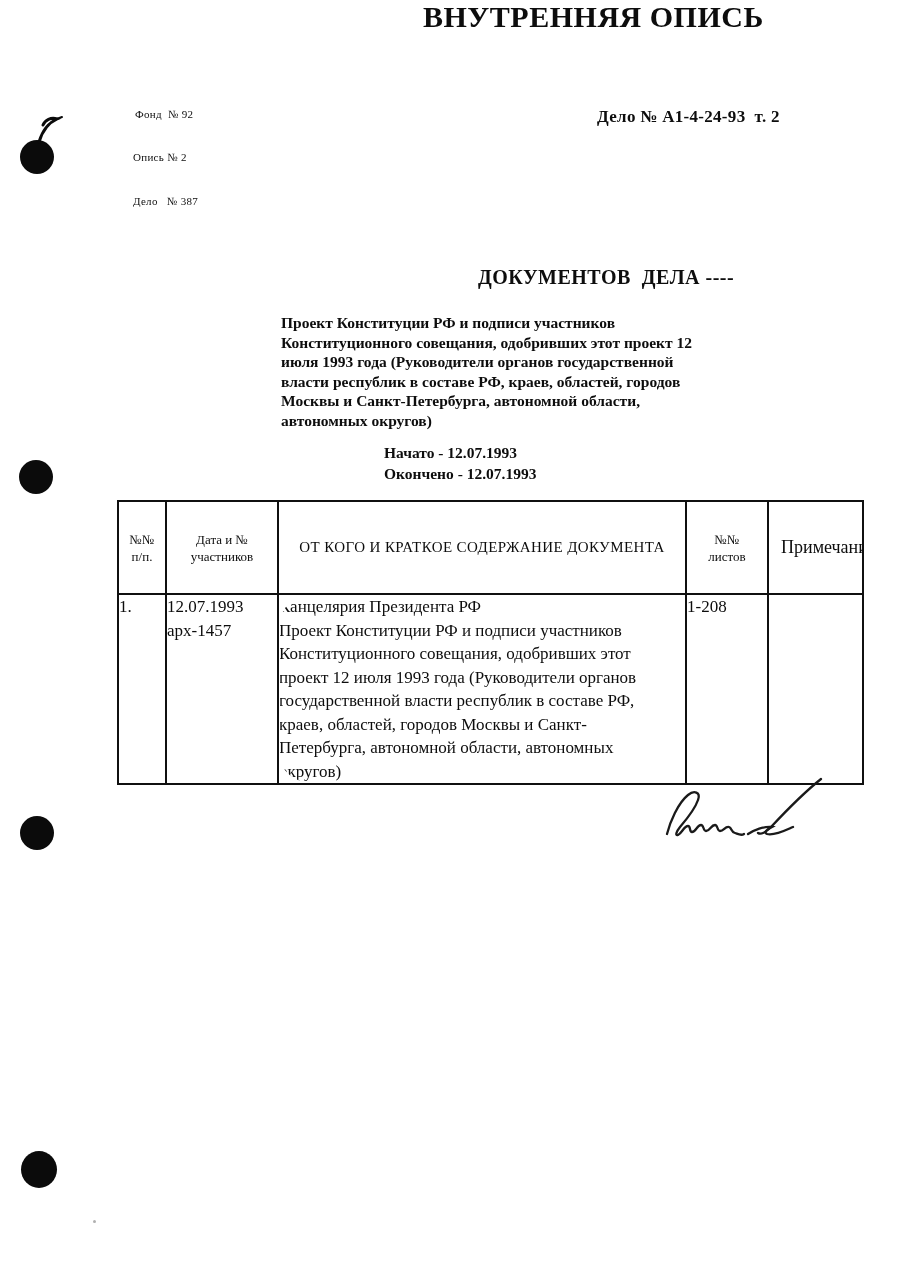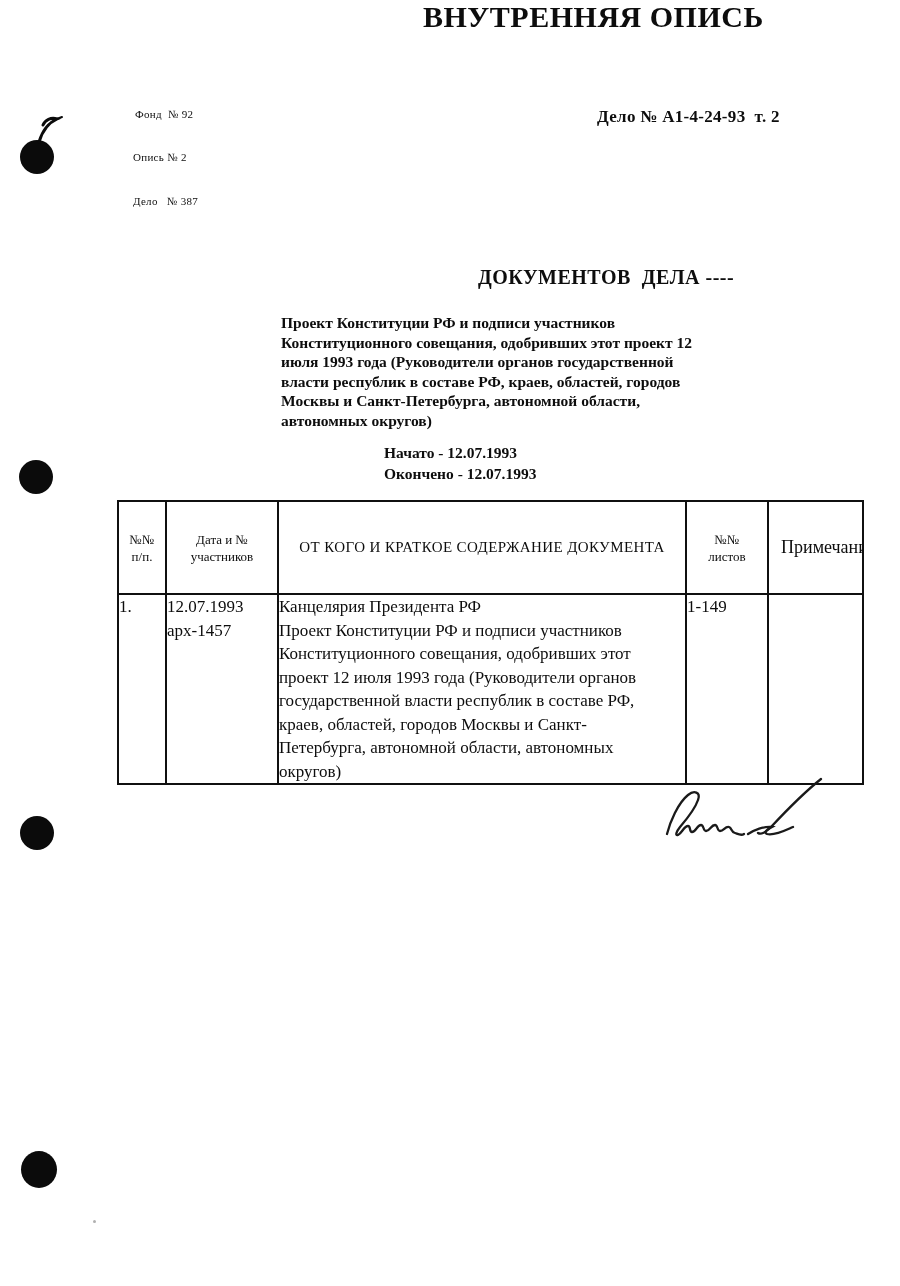--- a/index.html
+++ b/index.html
@@ -65,21 +65,21 @@
   }
   table.inv thead th.main-col { font-size:15px; letter-spacing:0.4px; }
   table.inv thead th.note-col { font-size:18px;padding-left:12px; }
   table.inv tbody td {
     height:176px;
     font-size:17px;
     line-height:23.5px;
   }
   .cell-num { padding:5px 0 0 8px; }
   .cell-date { padding:5px 0 0 10px; font-size:15.5px; line-height:23px; }
-  .cell-content { padding:5px 6px 0 10px; }
+  .cell-content { padding:5px 6px 0 10px;border-radius:30px; }
   .cell-sheets { padding:4px 0 0 10px; font-size:17.5px; }
 
   .sig-svg { position:absolute; left:620px; top:770px; }
   .blot-svg { position:absolute; left:16px; top:106px; }
 </style>
 </head>
 <body>
 
 <div class="page">
 
@@ -139,21 +139,21 @@
         <td class="cell-date preline">12.07.1993
 арх-1457</td>
         <td class="cell-content preline">Канцелярия Президента РФ
 Проект Конституции РФ и подписи участников
 Конституционного совещания, одобривших этот
 проект 12 июля 1993 года (Руководители органов
 государственной власти республик в составе РФ,
 краев, областей, городов Москвы и Санкт-
 Петербурга, автономной области, автономных
 округов)</td>
-        <td class="cell-sheets">1-149</td>
+        <td class="cell-sheets">1-208</td>
         <td class="cell-note"></td>
       </tr>
     </tbody>
   </table>
 
   <svg class="sig-svg" width="220" height="100" viewBox="0 0 220 100">
     <g fill="none" stroke="#1a1a1a" stroke-width="2.3" stroke-linecap="round">
       <path d="M 47,64
                C 50,52 58,33 68,25
                C 74,20 81,22 78,30

